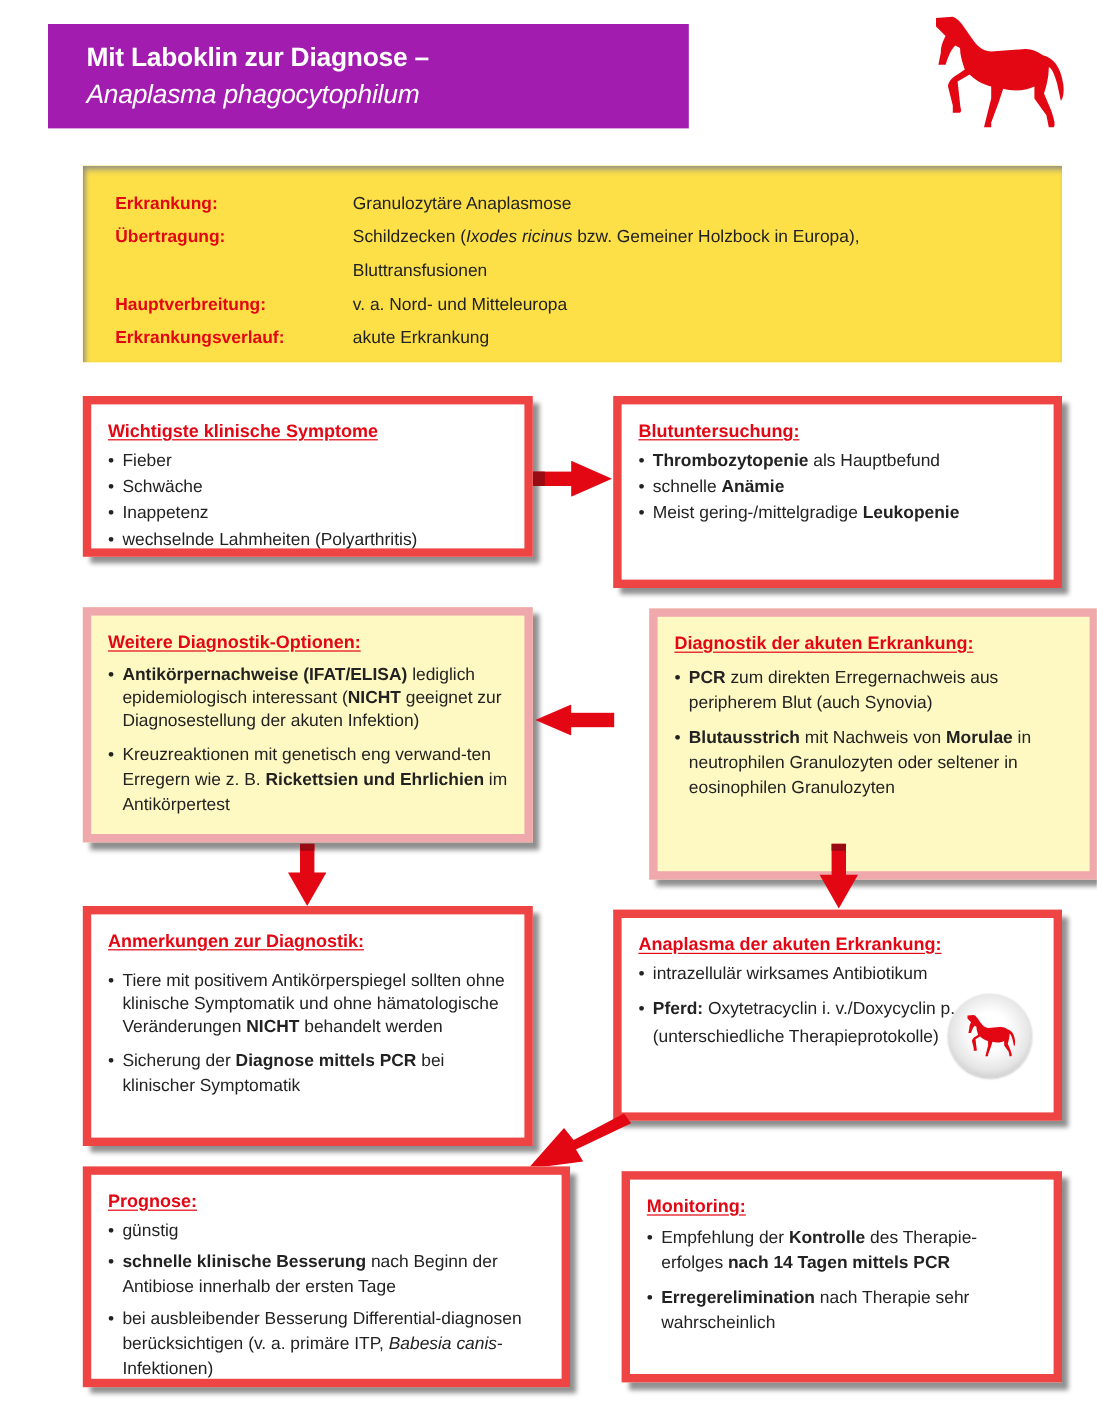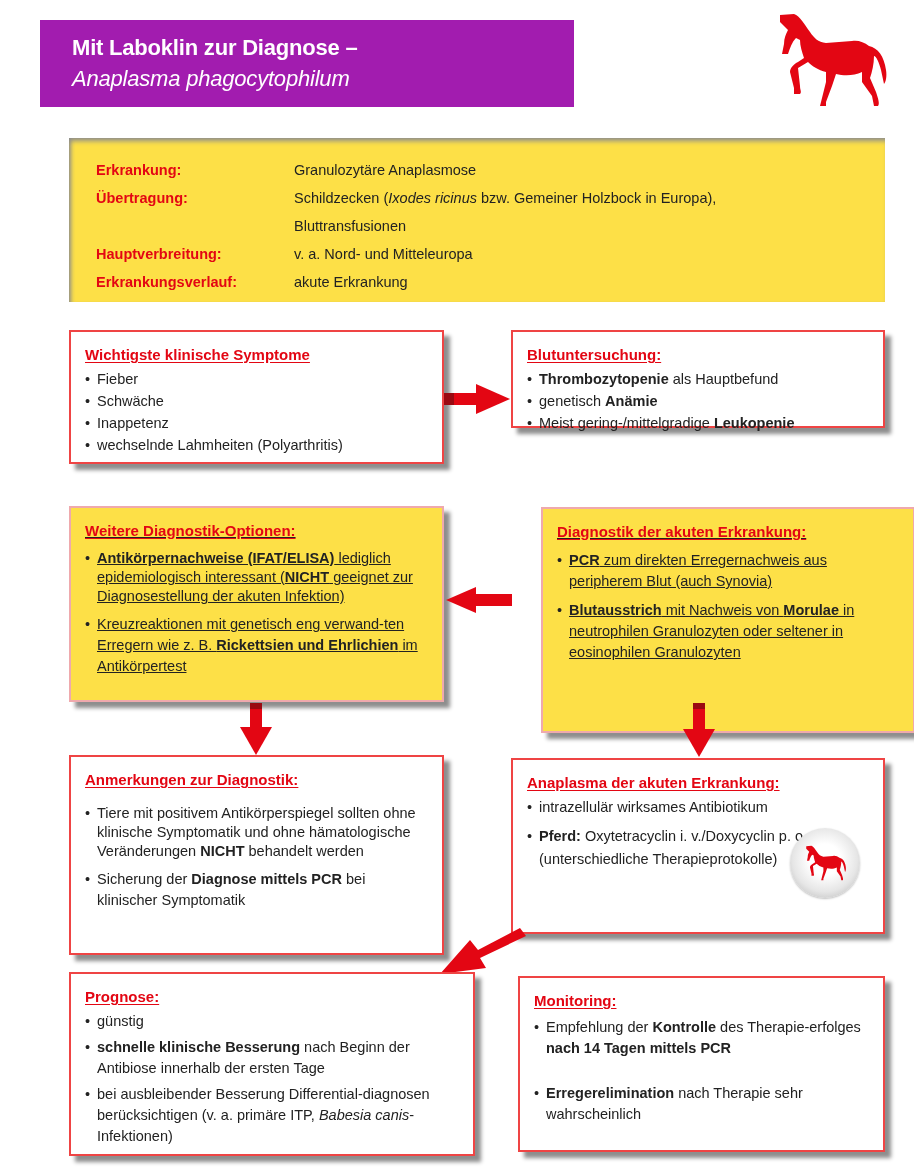--- a/index.html
+++ b/index.html
@@ -21,26 +21,26 @@
     box-shadow: inset 0 6px 5px -3px #8d8d8d, inset 5px 0 4px -3px #8d8d8d;
     padding: 18px 0 0 27px;
   }
   .info-row { display: flex; font-size: 14.5px; line-height: 28px; }
   .info-label { width: 198px; color: #e30613; font-weight: bold; }
   .info-value { color: #222; }
   .info-value.bold { font-weight: normal; }
   .info-value i { font-style: italic; }
 
   .card {
-    position: absolute; background: #fff; border: 2px solid #ef4444;
+    position: absolute; background: #fff; border: 7px solid #ef4444;
     box-shadow: 6px 6px 4px #8e8e8e;
     padding: 12px 14px 2px 14px;
     font-size: 14.5px; line-height: 21px;
   }
-  .card.pink { background: #fde047; border-color: #efa9ad; text-decoration: underline; }
+  .card.pink { background: #fef9c3; border-color: #efa9ad; }
   .card-title {
     color: #e30613; font-weight: bold; text-decoration: underline;
     text-underline-offset: 2px; font-size: 15px; margin-bottom: 4px;
   }
   .card ul { list-style: none; }
   .card li { position: relative; padding-left: 12px; margin-bottom: 5px; }
   .card li.tight { margin-bottom: 1px; }
   .card li::before {
     content: "\2022"; position: absolute; left: 0; top: 0; color: #222;
   }
@@ -99,25 +99,25 @@
     <li class="tight">wechselnde Lahmheiten (Polyarthritis)</li>
   </ul>
 </div>
 
 <svg class="arrow" style="left:444px; top:384px;" width="68" height="30" viewBox="0 0 68 30">
   <rect x="0" y="9" width="34" height="12" fill="#e30613"></rect>
   <rect x="0" y="9" width="10" height="12" fill="#9a0a12"></rect>
   <polygon points="32,0 66,15 32,30" fill="#e30613"></polygon>
 </svg>
 
-<div class="card" style="left:511px; top:330px; width:374px; height:98px;">
+<div class="card" style="left:511px; top:330px; width:374px; height:160px;">
   <div class="card-title">Blutuntersuchung:</div>
   <ul>
     <li class="tight"><b>Thrombozytopenie</b><span> als Hauptbefund</span></li>
-    <li class="tight"><span>genetisch </span><b>Anämie</b></li>
+    <li class="tight"><span>schnelle </span><b>Anämie</b></li>
     <li class="tight"><span>Meist gering-/mittelgradige </span><b>Leukopenie</b></li>
   </ul>
 </div>
 
 <div class="card pink" style="left:69px; top:506px; width:375px; height:196px;">
   <div class="card-title">Weitere Diagnostik-Optionen:</div>
   <ul style="margin-top:8px;">
     <li style="line-height:19px; margin-bottom:8px;"><b>Antikörpernachweise (IFAT/ELISA)</b><span> lediglich epidemiologisch interessant (</span><b>NICHT</b><span> geeignet zur Diagnosestellung der akuten Infektion)</span></li>
     <li style="line-height:21px;"><span>Kreuzreaktionen mit genetisch eng verwand-ten Erregern wie z. B. </span><b>Rickettsien und Ehrlichien</b><span> im Antikörpertest</span></li>
   </ul>
@@ -179,16 +179,16 @@
   <ul>
     <li>günstig</li>
     <li><b>schnelle klinische Besserung</b><span> nach Beginn der Antibiose innerhalb der ersten Tage</span></li>
     <li><span>bei ausbleibender Besserung Differential-diagnosen berücksichtigen (v. a. primäre ITP, </span><i>Babesia canis</i><span>-Infektionen)</span></li>
   </ul>
 </div>
 
 <div class="card" style="left:518px; top:976px; width:367px; height:176px;">
   <div class="card-title">Monitoring:</div>
   <ul style="margin-top:6px;">
-    <li style="margin-bottom:24px;"><span>Empfehlung der </span><b>Kontrolle</b><span> des Therapie-erfolges </span><b>nach 14 Tagen mittels PCR</b></li>
+    <li style="margin-bottom:8px;"><span>Empfehlung der </span><b>Kontrolle</b><span> des Therapie-erfolges </span><b>nach 14 Tagen mittels PCR</b></li>
     <li><b>Erregerelimination</b><span> nach Therapie sehr wahrscheinlich</span></li>
   </ul>
 </div>
 
 </body></html>

